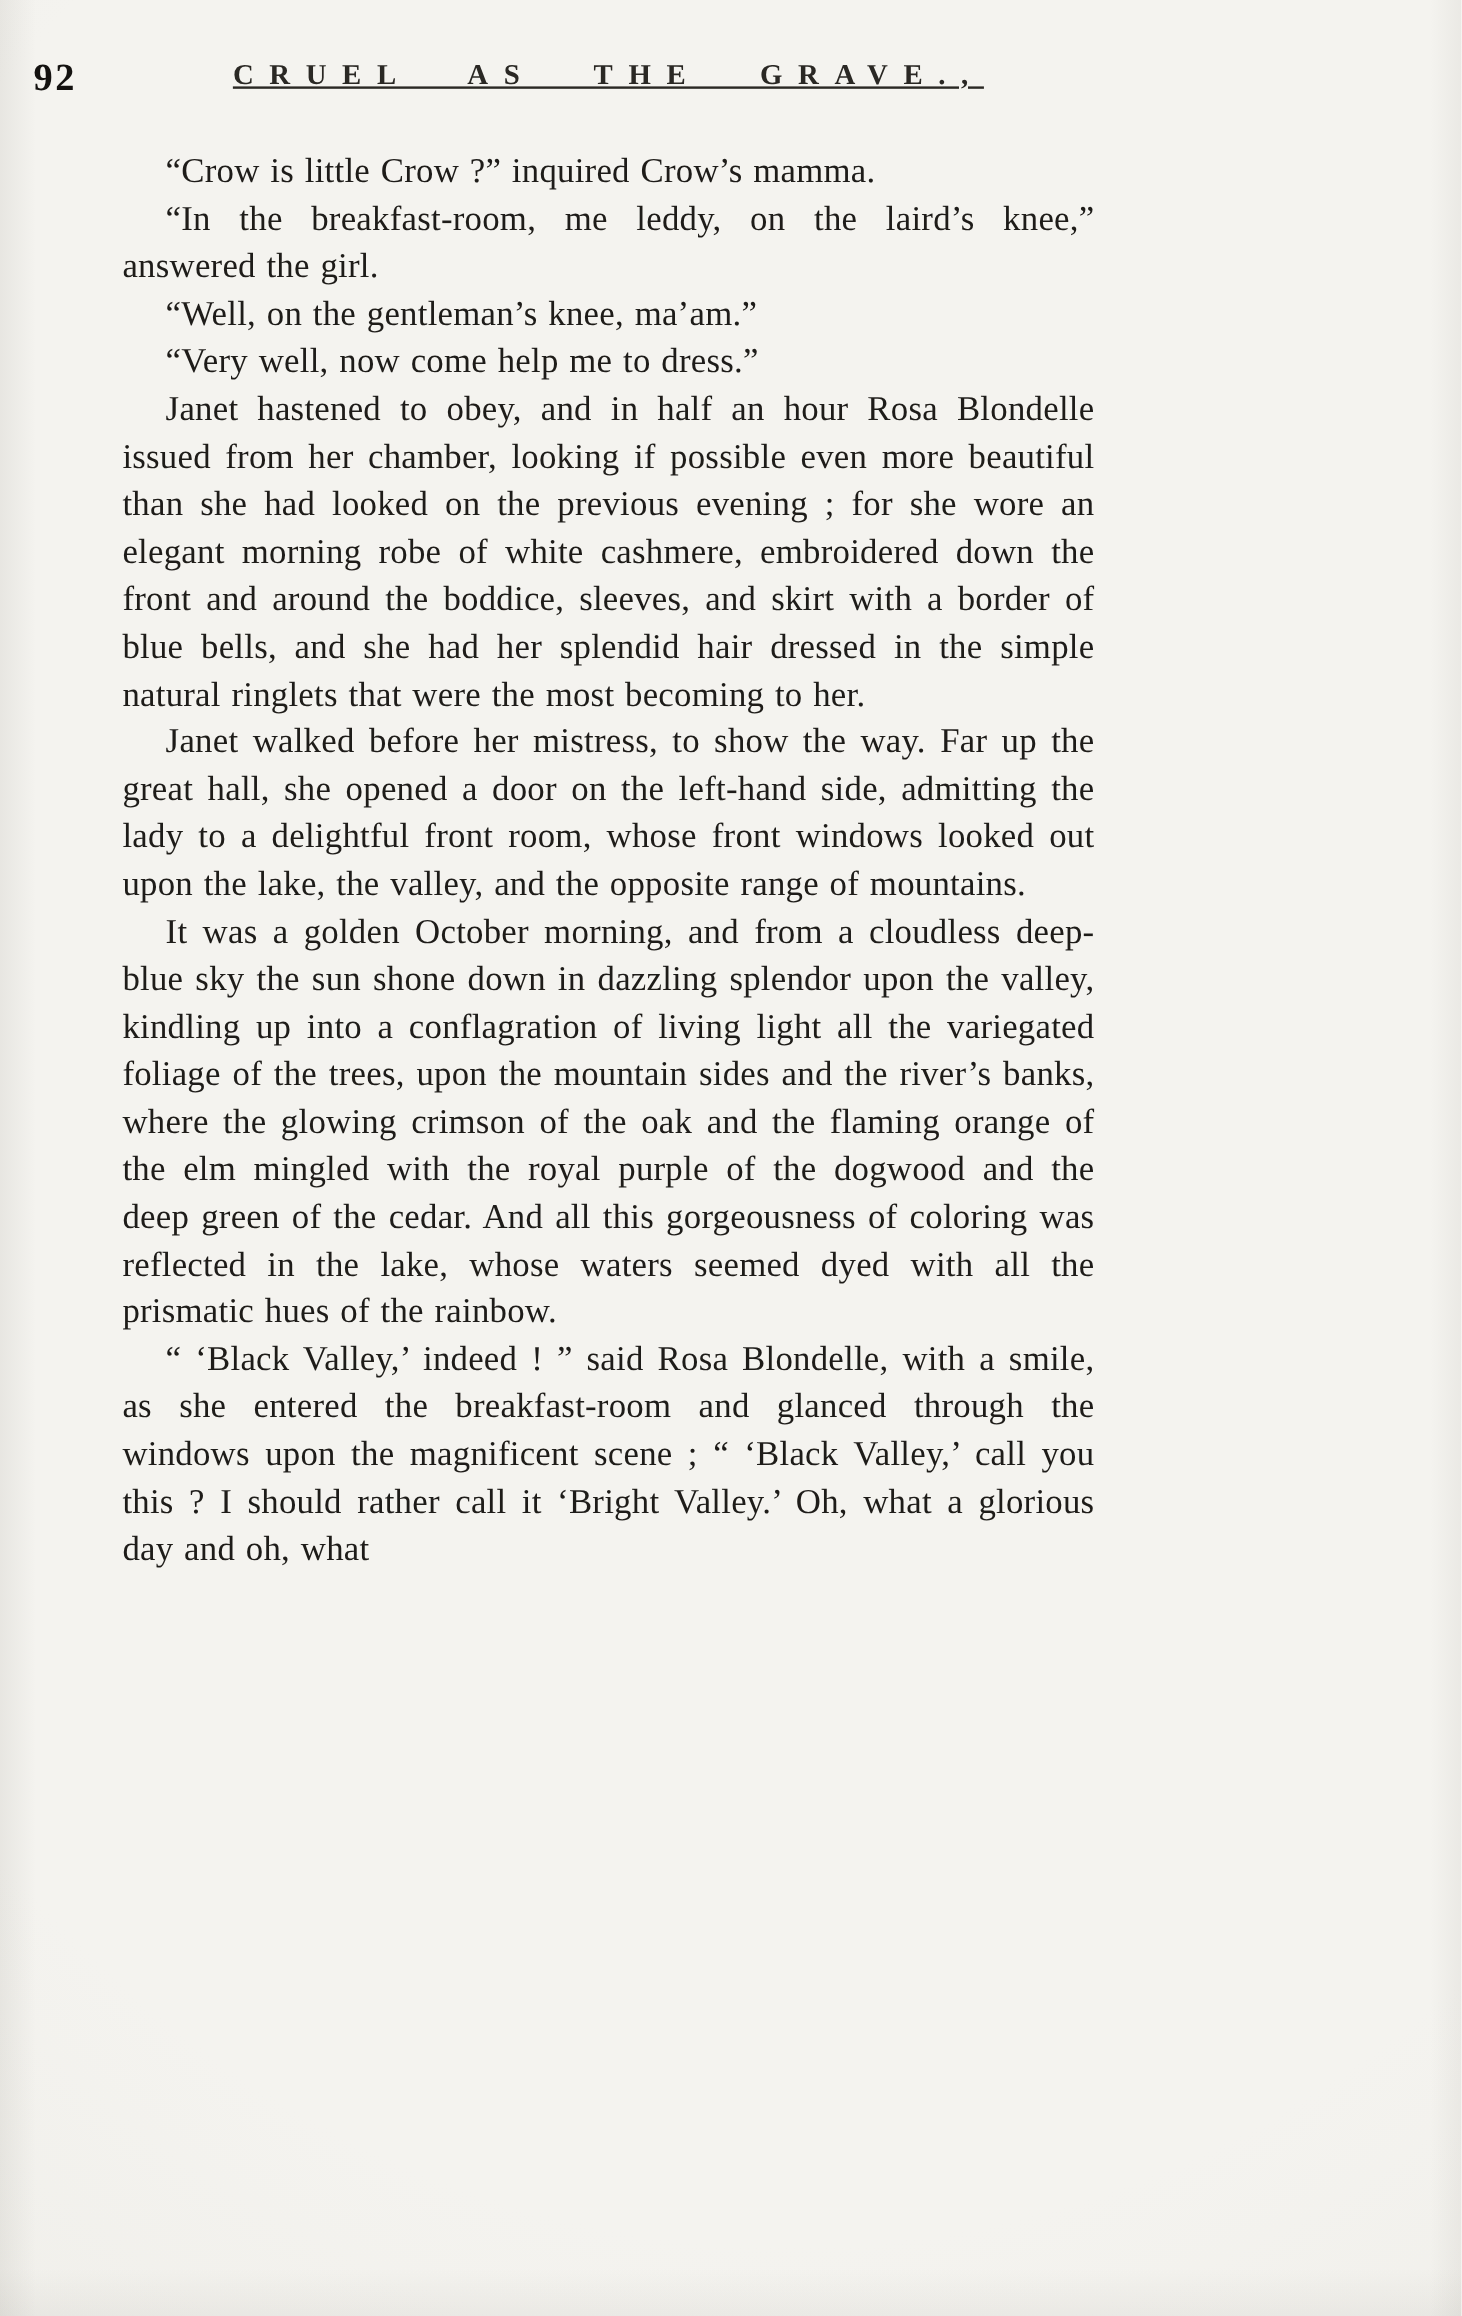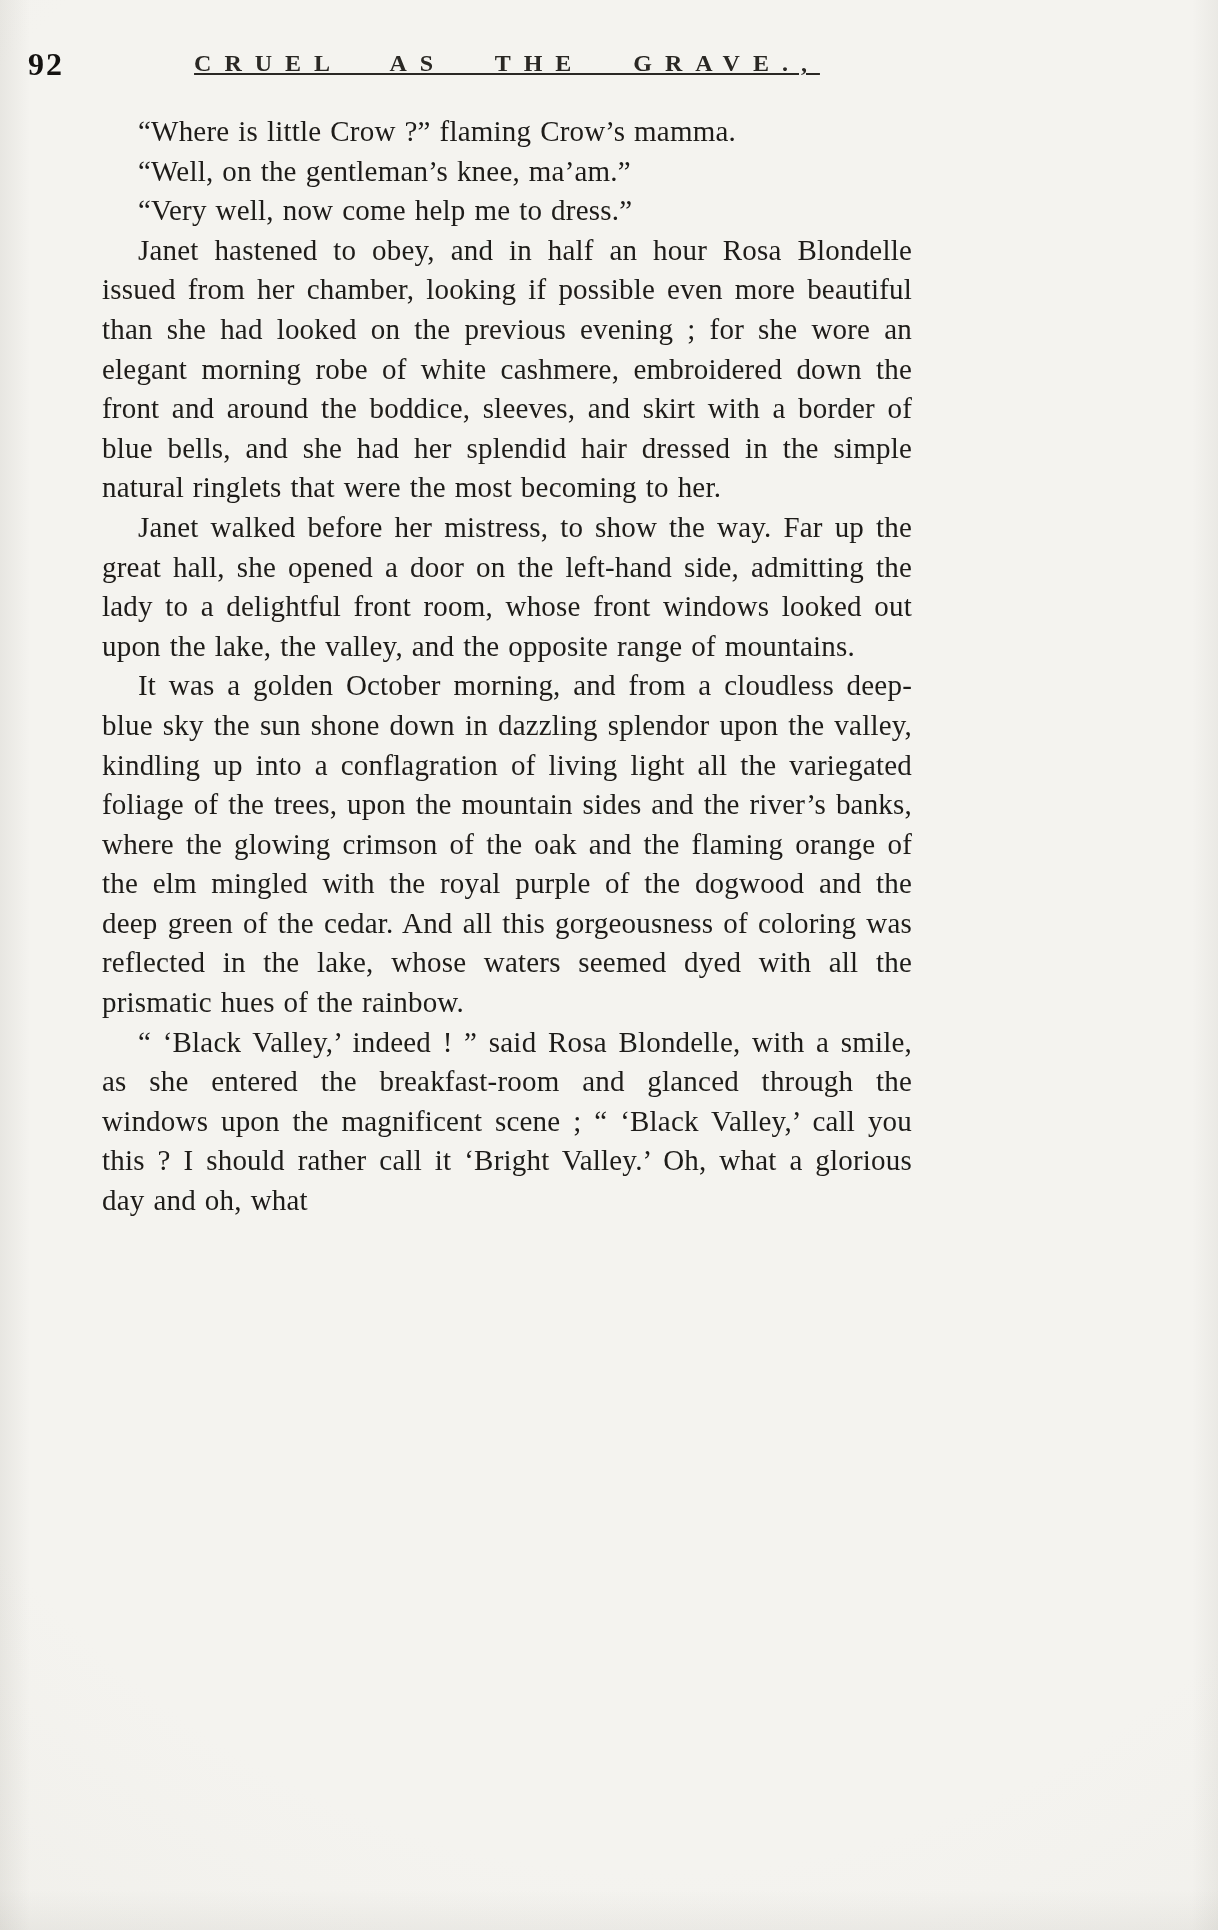--- a/index.html
+++ b/index.html
@@ -22,21 +22,21 @@
     position: relative;
     width: 100%;
     height: 100%;
     padding: 44px 306px 0 102px; 
   }
 
   
   .header {
     position: relative;
     height: 44px;
-    margin-bottom: 24px;
+    margin-bottom: 36px;
   }
 
   .page-number {
     position: absolute;
     left: -74px;
     top: 2px;
     font-size: 32px;
     font-weight: bold;
     letter-spacing: 2px;
     color: #141210;
@@ -86,21 +86,22 @@
 <body>
 
 <div class="page">
 
   <div class="header">
     <span class="page-number">92</span>
     <span class="running-title">CRUEL AS THE GRAVE.,</span>
   </div>
 
   <div class="page-body">
-      <p class="para">“Where is little Crow ?” flaming Crow’s mamma.</p>
+      <p class="para">“Crow is little Crow ?” inquired Crow’s mamma.</p>
+      <p class="para">“In the breakfast-room, me leddy, on the laird’s knee,” answered the girl.</p>
       <p class="para">“Well, on the gentleman’s knee, ma’am.”</p>
       <p class="para">“Very well, now come help me to dress.”</p>
       <p class="para">Janet hastened to obey, and in half an hour Rosa Blondelle issued from her chamber, looking if possible even more beautiful than she had looked on the previous evening ; for she wore an elegant morning robe of white cashmere, embroidered down the front and around the boddice, sleeves, and skirt with a border of blue bells, and she had her splendid hair dressed in the simple natural ringlets that were the most becoming to her.</p>
       <p class="para">Janet walked before her mistress, to show the way.  Far up the great hall, she opened a door on the left-hand side, admitting the lady to a delightful front room, whose front windows looked out upon the lake, the valley, and the opposite range of mountains.</p>
       <p class="para">It was a golden October morning, and from a cloudless deep-blue sky the sun shone down in dazzling splendor upon the valley, kindling up into a conflagration of living light all the variegated foliage of the trees, upon the mountain sides and the river’s banks, where the glowing crimson of the oak and the flaming orange of the elm mingled with the royal purple of the dogwood and the deep green of the cedar.  And all this gorgeousness of coloring was reflected in the lake, whose waters seemed dyed with all the prismatic hues of the rainbow.</p>
       <p class="para">“ ‘Black Valley,’ indeed ! ” said Rosa Blondelle, with a smile, as she entered the breakfast-room and glanced through the windows upon the magnificent scene ; “ ‘Black Valley,’ call you this ?  I should rather call it ‘Bright Valley.’  Oh, what a glorious day and oh, what</p>
     </div>
 
 </div>
 

